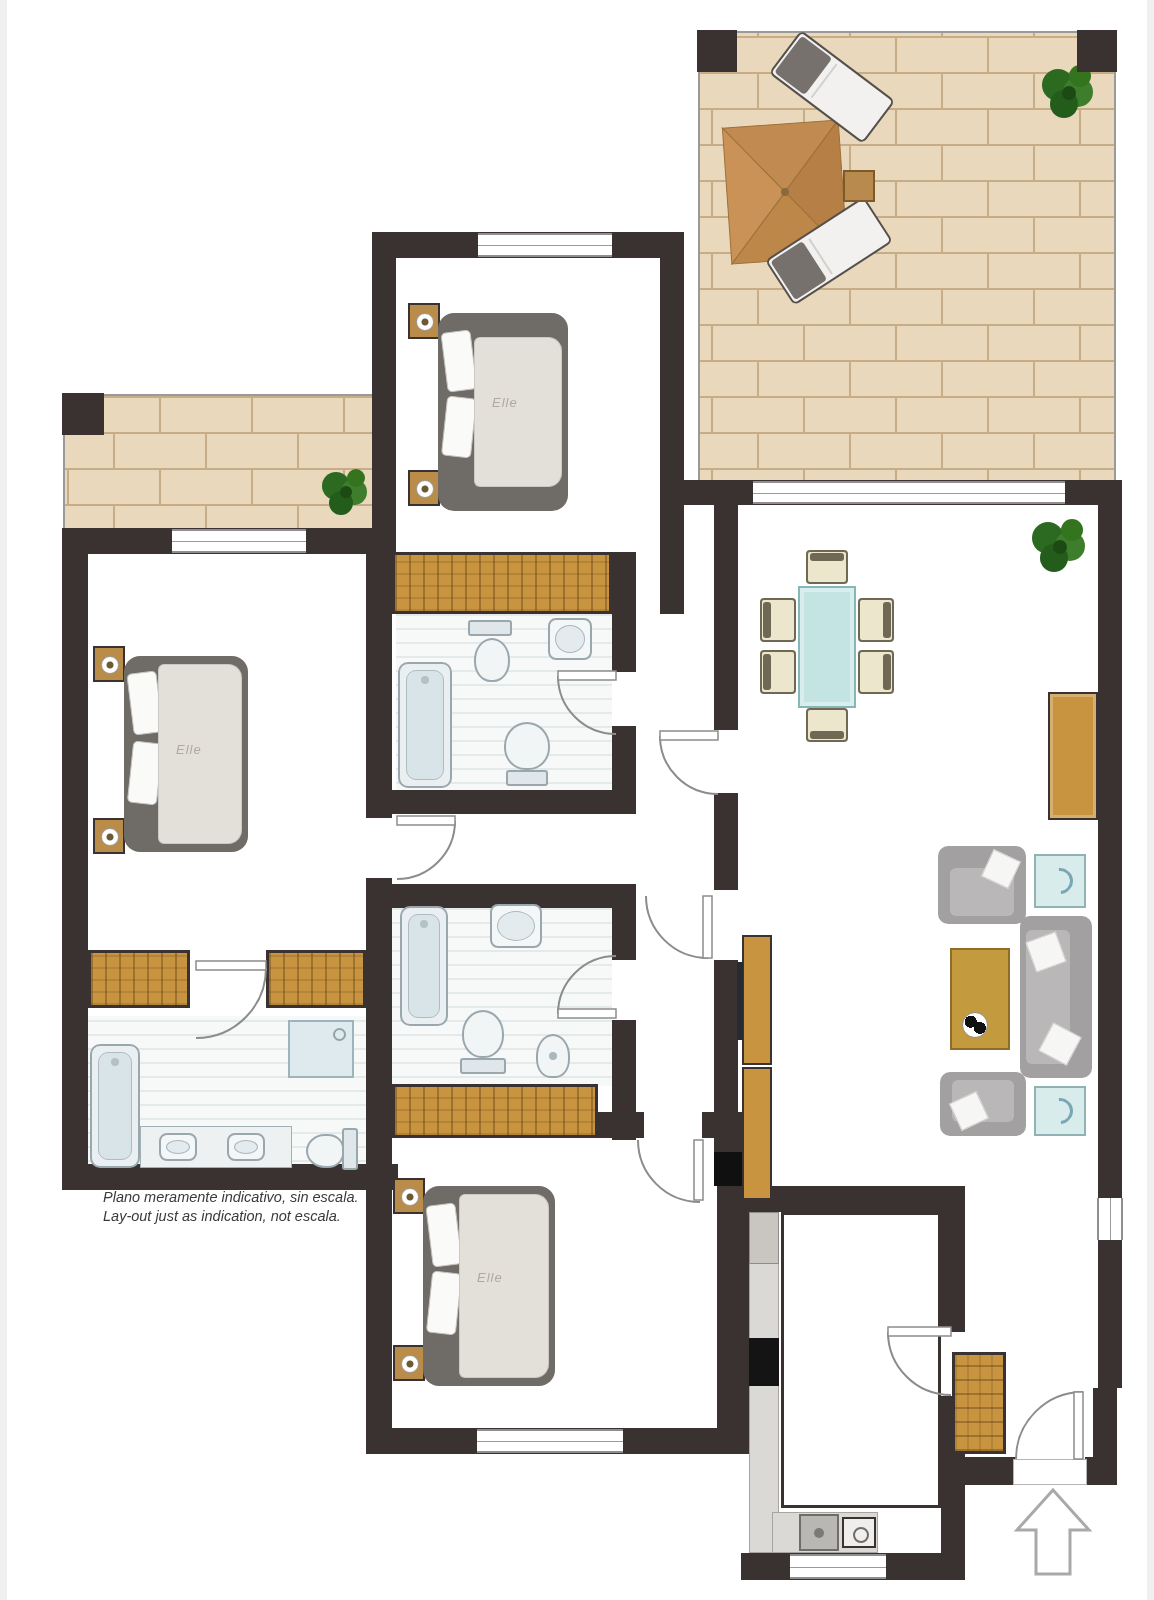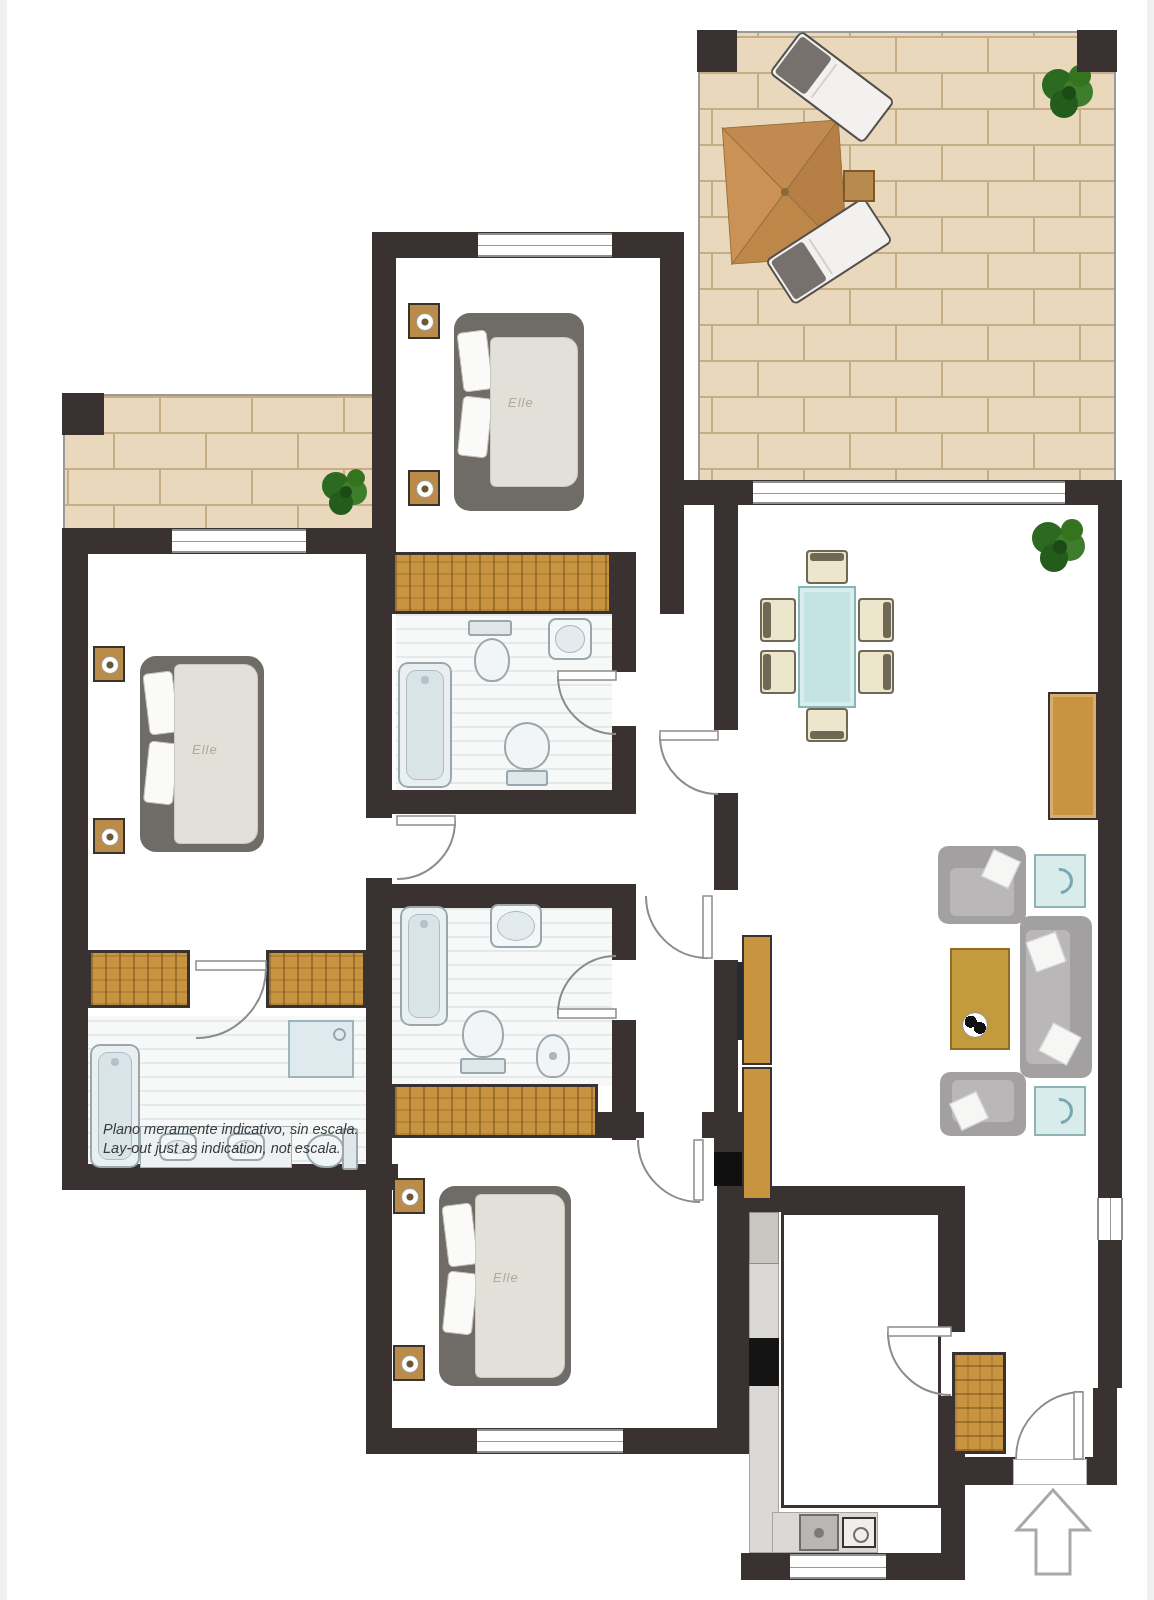--- a/index.html
+++ b/index.html
@@ -24,21 +24,21 @@
   .wood{position:absolute;background:var(--wood,#c99440);border:3px solid var(--wall,#3a3230);}
   .hatch{background-image:
      repeating-linear-gradient(90deg, rgba(104,72,24,.45) 0 2px, transparent 2px 14px),
      repeating-linear-gradient(0deg, rgba(104,72,24,.22) 0 2px, transparent 2px 12px);}
   .hatch-h{background-image:
      repeating-linear-gradient(0deg, rgba(104,72,24,.45) 0 2px, transparent 2px 14px),
      repeating-linear-gradient(90deg, rgba(104,72,24,.22) 0 2px, transparent 2px 12px);}
   .woodlite{position:absolute;background:#c49a3e;border:2px solid #8f6d25;}
 
   
-  .bed{position:absolute;margin-left:16px;}
+  .bed{position:absolute;}
   .bed-base{position:absolute;inset:0;background:#6f6b67;border-radius:16px;}
   .duvet{position:absolute;background:#e3e0da;border-radius:6px 14px 14px 6px;box-shadow:inset 0 0 0 1px rgba(0,0,0,.10);}
   .pillow{position:absolute;background:#fafaf9;border:1px solid #c6c3bf;border-radius:5px;}
   .bedlabel{position:absolute;font-style:italic;font-size:13px;color:rgba(150,140,122,.65);letter-spacing:1px;}
 
   .nstand{position:absolute;width:32px;height:36px;background:#b98c4a;border:2px solid var(--wall,#3a3230);}
   .nstand::after{content:"";position:absolute;left:50%;top:50%;width:16px;height:16px;margin:-8px 0 0 -8px;
      background:radial-gradient(circle at 50% 50%, #6b5a33 0 3px, #fff 4px 8px);border-radius:50%;border:1px solid #9d9d9d;}
 
   
@@ -84,21 +84,21 @@
   .island{position:absolute;background:#fff;border:3px solid var(--wall,#3a3230);}
   .appliance-black{position:absolute;background:#141414;}
   .fridge{position:absolute;background:#c9c6c2;border:1px solid #8f8c88;}
   .ksink{position:absolute;background:#b9b7b3;border:2px solid #6f6d69;}
   .ksink::after{content:"";position:absolute;left:50%;top:50%;width:10px;height:10px;margin:-5px 0 0 -5px;background:#7c7a76;border-radius:50%;}
   .kapp{position:absolute;background:#efeeec;border:2px solid #3a3230;}
   .kapp::after{content:"";position:absolute;left:50%;top:50%;width:12px;height:12px;margin:-6px 0 0 -6px;border:2px solid #6f6d69;border-radius:50%;}
 
   .tvbar{position:absolute;background:#262b33;}
 
-  .disclaimer{position:absolute;left:103px;top:1120px;width:300px;font-style:italic;font-size:14.5px;
+  .disclaimer{position:absolute;left:103px;top:1188px;width:300px;font-style:italic;font-size:14.5px;
               line-height:1.3;color:#3a3a3a;}
   .edge{position:absolute;top:0;bottom:0;width:7px;background:rgba(0,0,0,.06);}
 </style>
 </head>
 <body>
 
 <div id="canvas">
 
   <div class="edge" style="left:0;"></div>
   <div class="edge" style="left:1147px;"></div>

